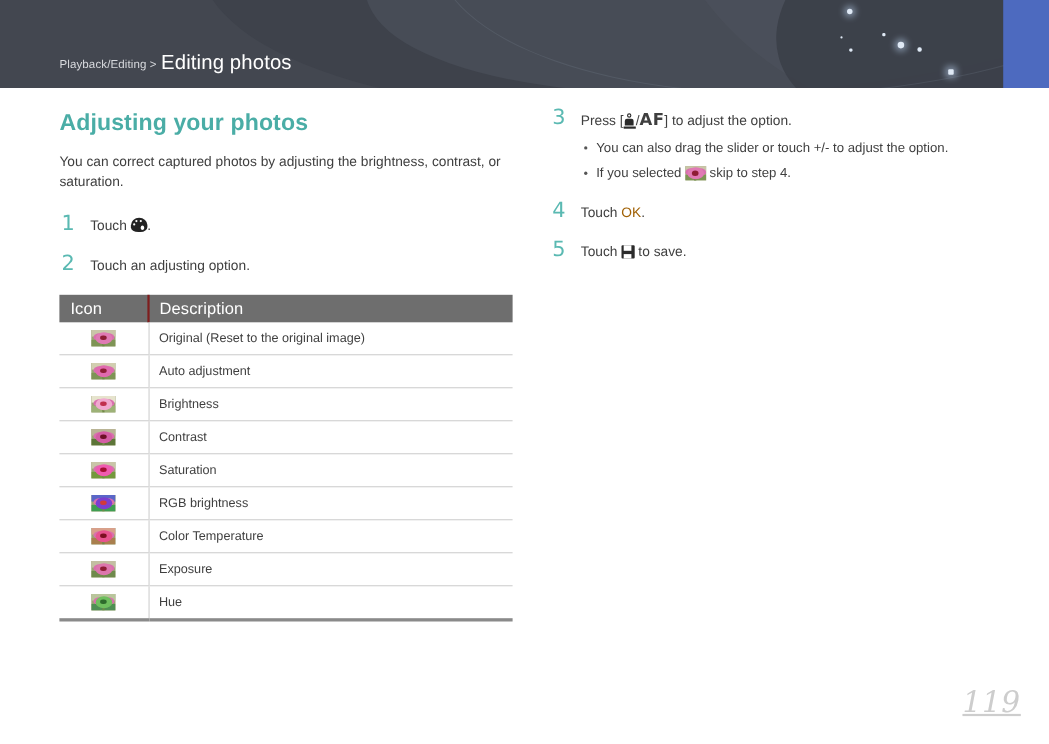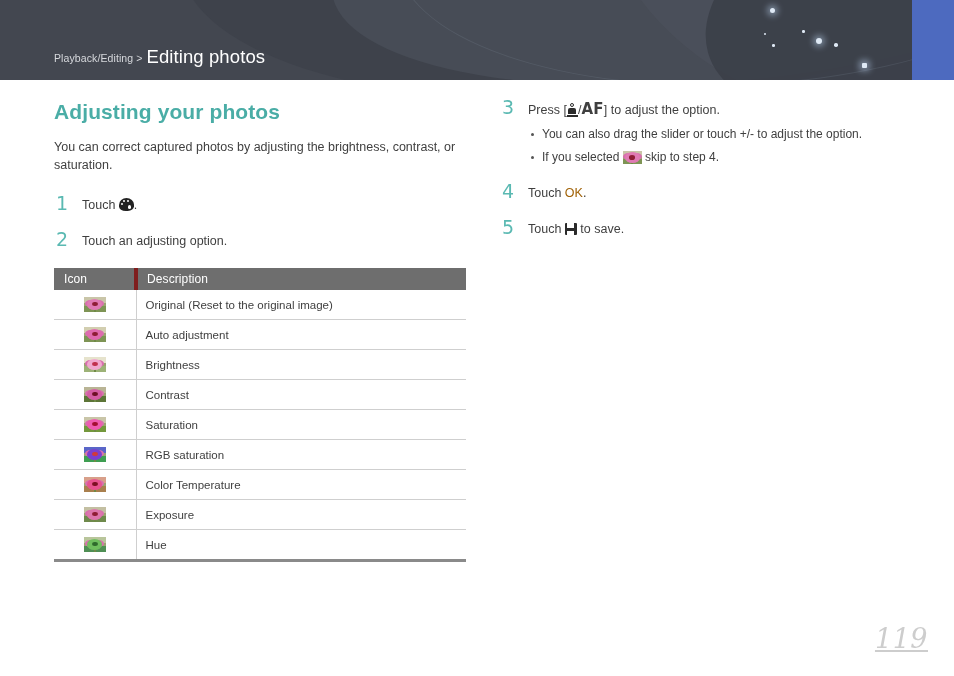--- a/index.html
+++ b/index.html
@@ -334,29 +334,29 @@
   
   table.opts {
     border-collapse: collapse;
     width: 412px;
     margin-top: 4px;
     table-layout: fixed;
   }
   table.opts th {
     background: #6e6e6e;
     color: #ffffff;
-    font-size: 12px;
+    font-size: 15px;
     font-weight: 400;
     text-align: left;
     padding: 4px 0 4px 10px;
     height: 9px;
     letter-spacing: .1px;
   }
   table.opts th.c-icon { width: 70px; }
-  table.opts th.c-desc { border-left: 4px solid #7f1d1d; padding-left: 9px; }
+  table.opts th.c-desc { border-left: 2px solid #7f1d1d; padding-left: 9px; }
   table.opts td {
     border-bottom: 1px solid #cfcfcf;
     height: 29px;
     font-size: 11.5px;
     color: #3f3f3f;
     padding: 0;
   }
   table.opts td.c-icon {
     text-align: center;
     width: 70px;
@@ -461,21 +461,21 @@
       <tr>
         <td class="c-icon">
           <span class="thumb v-sat"><span class="sky"></span><span class="grass"></span><span class="stem"></span><span class="petals"></span><span class="center"></span></span>
         </td>
         <td class="c-desc">Saturation</td>
       </tr>
       <tr>
         <td class="c-icon">
           <span class="thumb v-rgb"><span class="sky"></span><span class="grass"></span><span class="stem"></span><span class="petals"></span><span class="center"></span></span>
         </td>
-        <td class="c-desc">RGB saturation</td>
+        <td class="c-desc">RGB brightness</td>
       </tr>
       <tr>
         <td class="c-icon">
           <span class="thumb v-temp"><span class="sky"></span><span class="grass"></span><span class="stem"></span><span class="petals"></span><span class="center"></span></span>
         </td>
         <td class="c-desc">Color Temperature</td>
       </tr>
       <tr>
         <td class="c-icon">
           <span class="thumb v-exp"><span class="sky"></span><span class="grass"></span><span class="stem"></span><span class="petals"></span><span class="center"></span></span>

